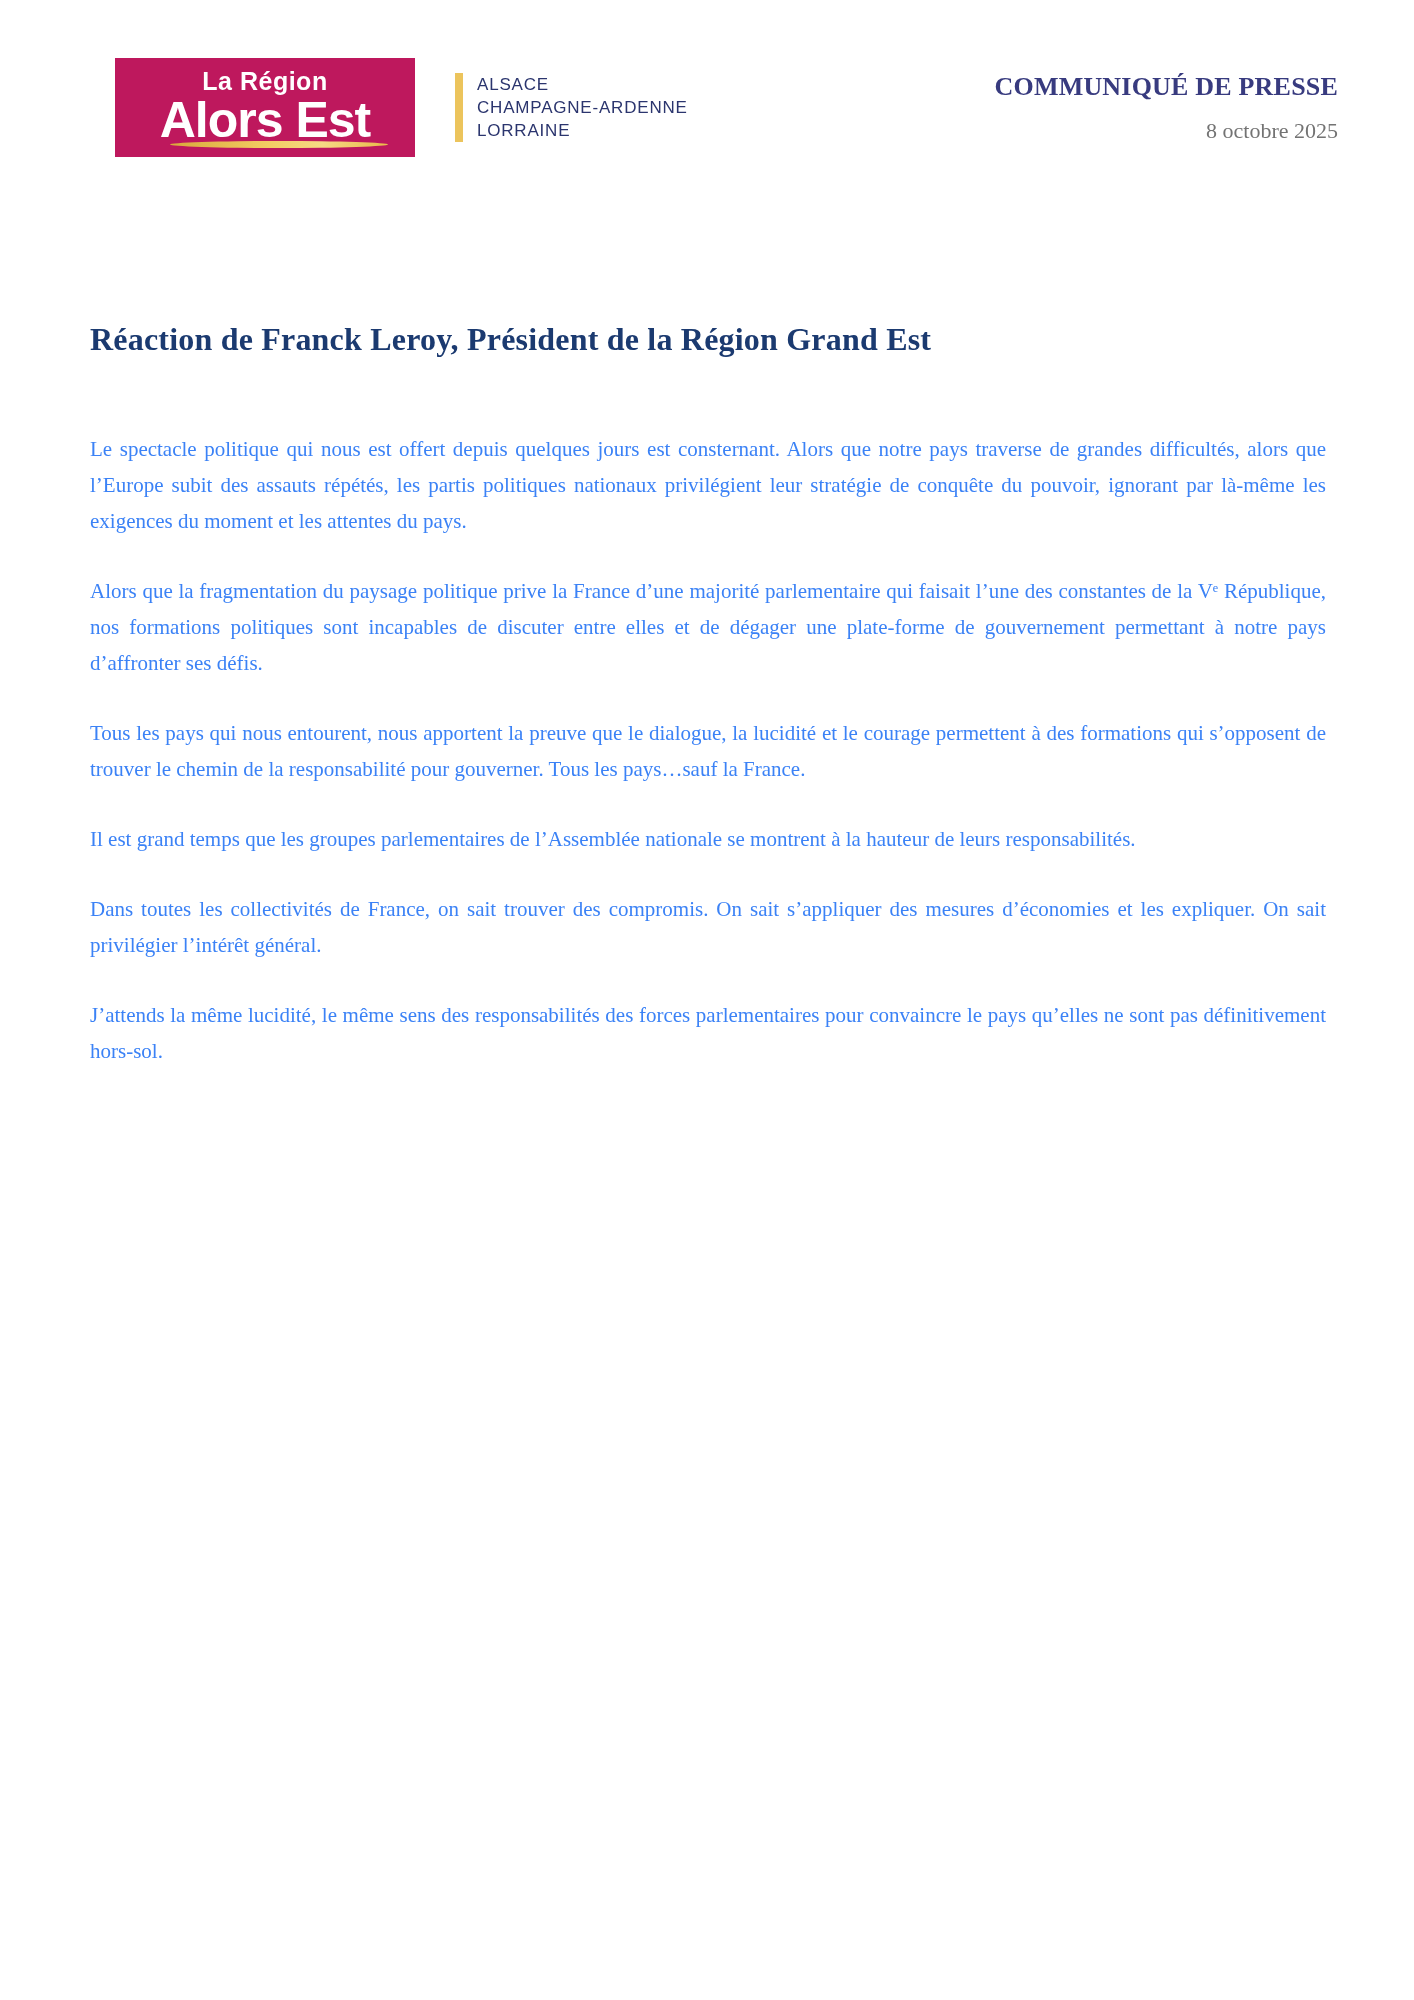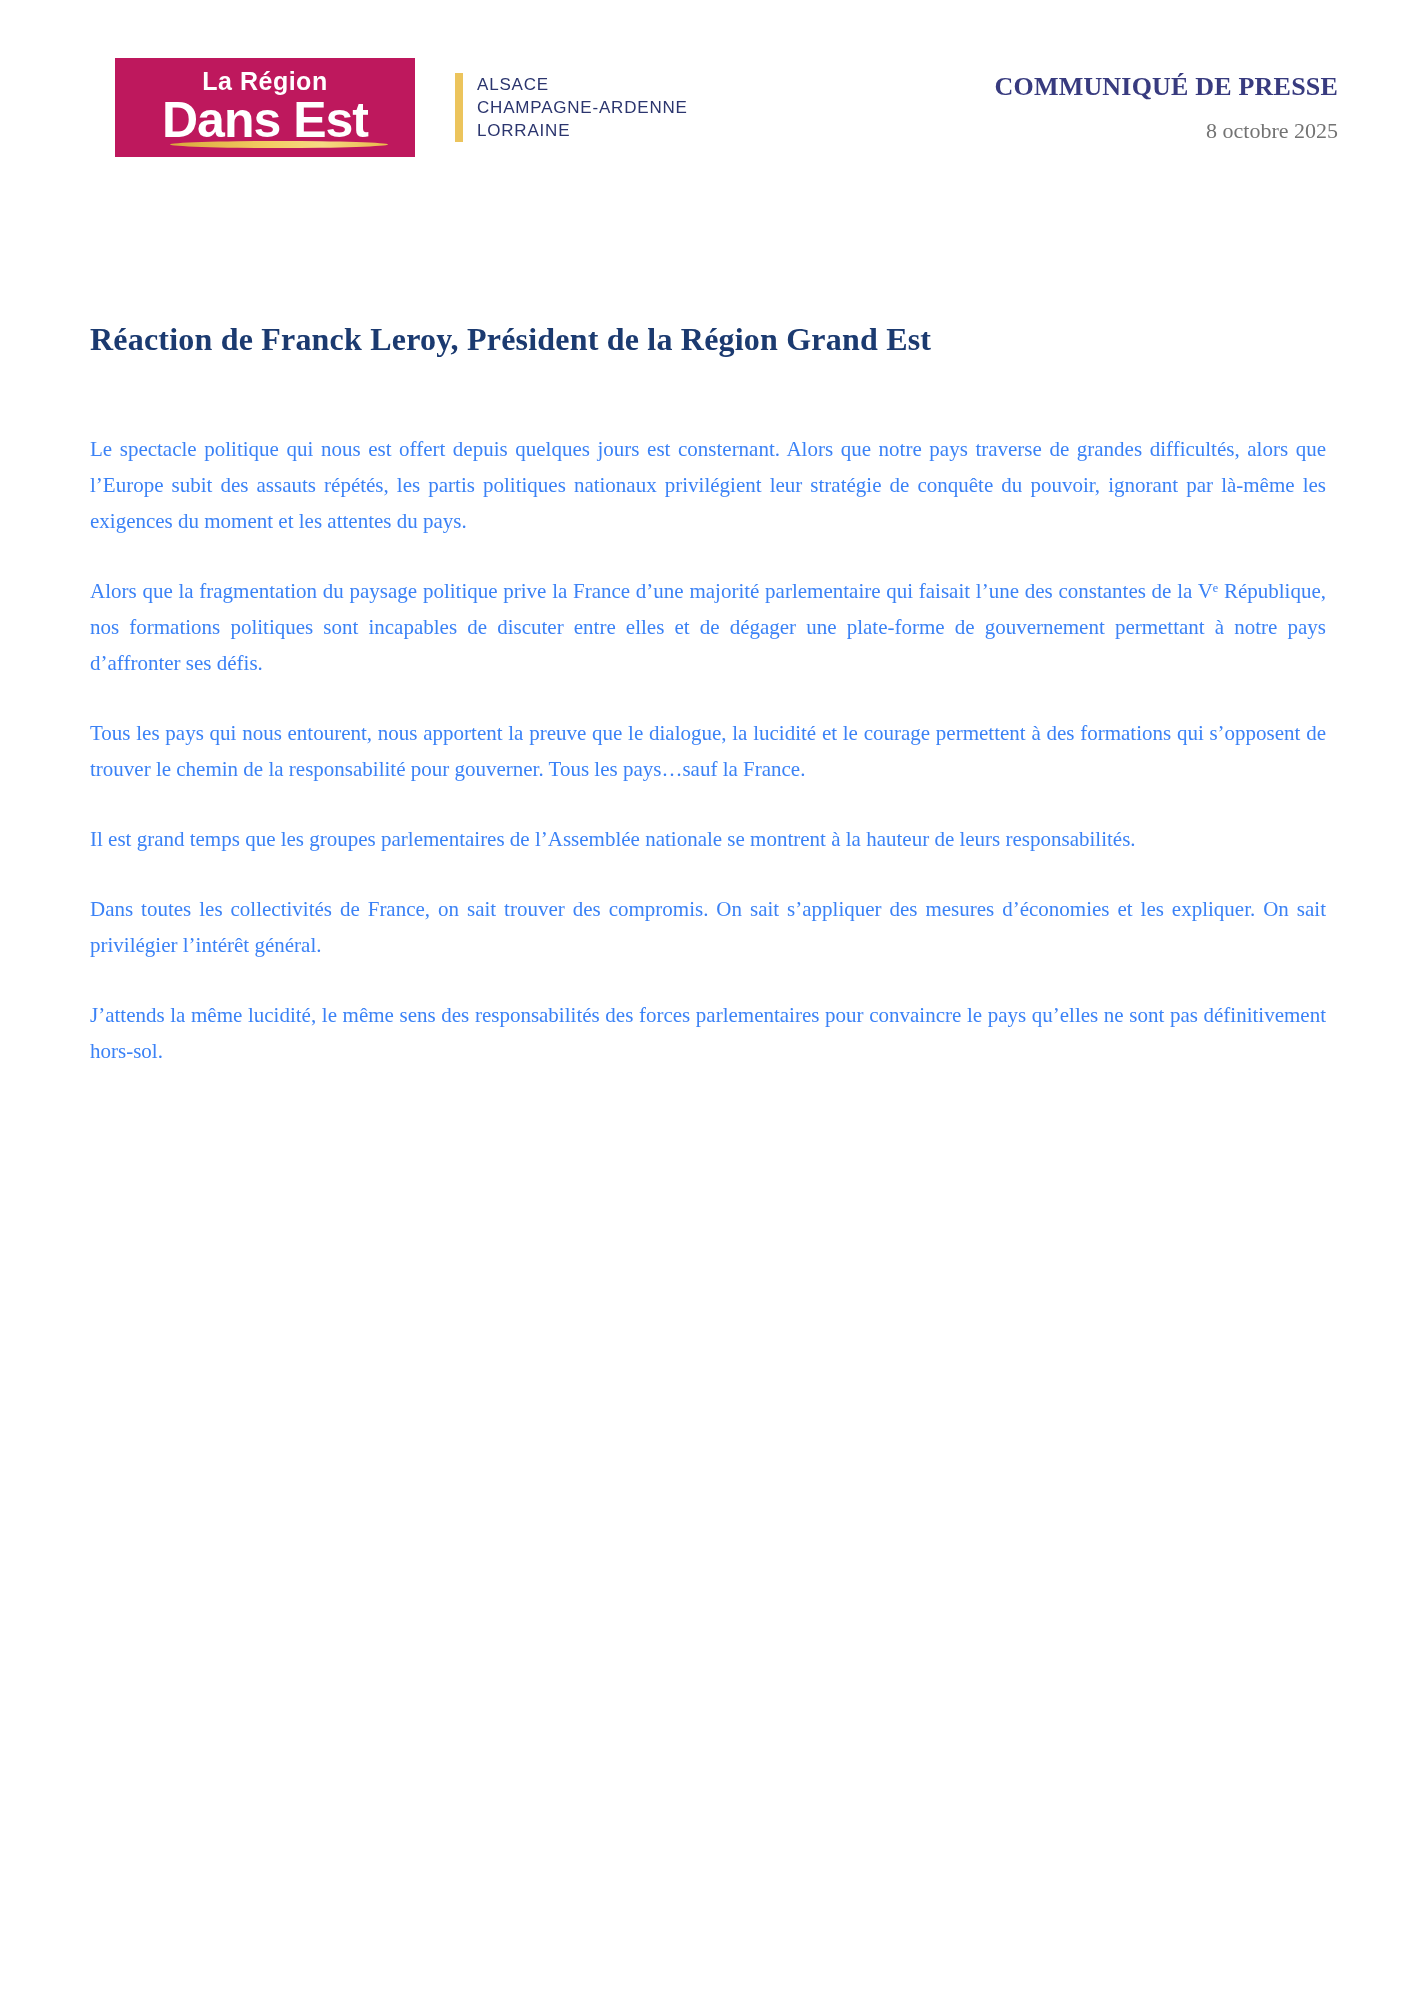--- a/index.html
+++ b/index.html
@@ -114,21 +114,21 @@
     margin-bottom: 34px;
   }
 </style>
 </head>
 <body>
 
 <header class="header">
 
   <div class="logo-box">
     <div class="logo-line1">La Région</div>
-    <div class="logo-line2">Dans Est</div>
+    <div class="logo-line2">Alors Est</div>
     <div class="logo-swoosh"></div>
   </div>
 
   <div class="region-names">
     <div class="region-bar"></div>
     <div class="region-lines">
       <div class="region-line">ALSACE</div>
       <div class="region-line">CHAMPAGNE-ARDENNE</div>
       <div class="region-line">LORRAINE</div>
     </div>

